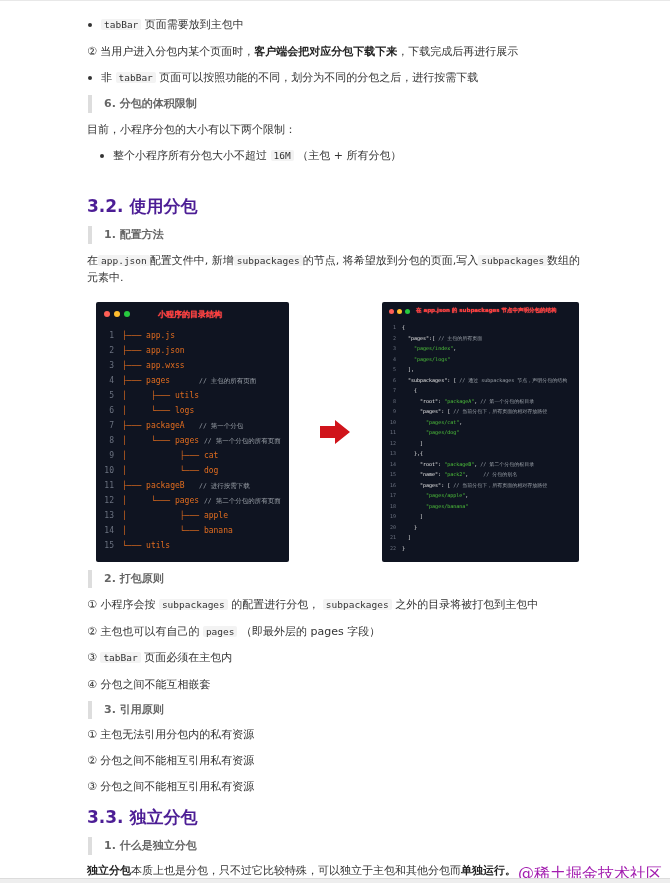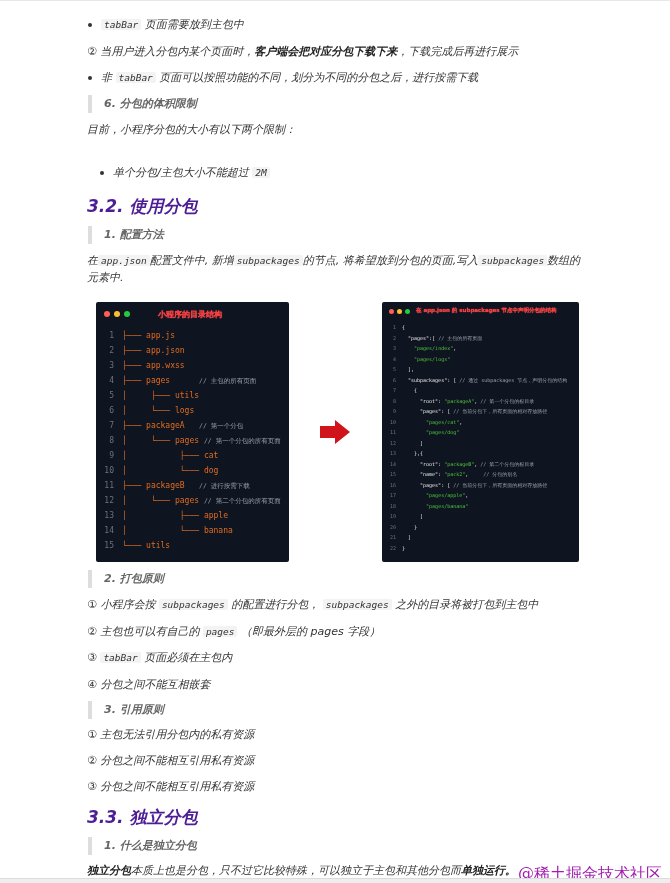--- a/index.html
+++ b/index.html
@@ -3,21 +3,21 @@
 <meta charset="utf-8">
 <style>
   html, body { margin: 0; padding: 0; }
   body {
     width: 670px; height: 883px; overflow: hidden; background: #ffffff;
     font-family: "DejaVu Sans", "Liberation Sans", sans-serif;
     color: #333333; position: relative;
   }
   .page { position: absolute; left: 0; top: 0; width: 670px; height: 883px; }
   .topline { position: absolute; left: 0; top: 0; width: 670px; height: 1px; background: #e8e8e8; }
-  .abs { position: absolute; white-space: nowrap; font-style: italic; }
+  .abs { position: absolute; white-space: nowrap; }
   .p { font-size: 11px; line-height: 16px; color: #333; }
   .li { font-size: 11px; line-height: 16px; color: #333; }
   .li::before { content: ""; position: absolute; left: -13px; top: 6px; width: 4px; height: 4px; border-radius: 50%; background: #333; }
   code.ic {
     font-family: "DejaVu Sans Mono", "Liberation Mono", monospace; font-size: 9.5px;
     background: #f3f3f3; border-radius: 2px; padding: 0 3px; color: #333;
   }
   b { font-weight: bold; color: #222; }
   .bq { border-left: 4px solid #dddddd; padding-left: 12px; font-size: 11px; font-weight: bold; color: #666; line-height: 18px; }
   .h2 { font-size: 17px; font-weight: bold; color: #4c1d95; line-height: 22px; }
@@ -58,23 +58,24 @@
     <code class="ic">tabBar</code>
     <span>页面可以按照功能的不同，划分为不同的分包之后，进行按需下载</span>
   </div>
 
   <div class="abs bq" style="left:88px; top:95px;">
     <span>6. 分包的体积限制</span>
   </div>
 
   <div class="abs p" style="left:87px; top:122px;">目前，小程序分包的大小有以下两个限制：</div>
 
-  <div class="abs li" style="left:113px; top:165px;">
-    <span>单个分包/主包大小不能超过</span>
-    <code class="ic">2M</code>
+  <div class="abs li" style="left:113px; top:148px;">
+    <span>整个小程序所有分包大小不超过</span>
+    <code class="ic">16M</code>
+    <span>（主包 + 所有分包）</span>
   </div>
 
   <div class="abs h2" style="left:87px; top:195px;">3.2. 使用分包</div>
 
   <div class="abs bq" style="left:88px; top:226px;">
     <span>1. 配置方法</span>
   </div>
 
   <div class="abs p" style="left:87px; top:253px;">
     <span>在</span><code class="ic">app.json</code><span>配置文件中, 新增</span><code class="ic">subpackages</code><span>的节点, 将希望放到分包的页面,写入</span><code class="ic">subpackages</code><span>数组的</span>

